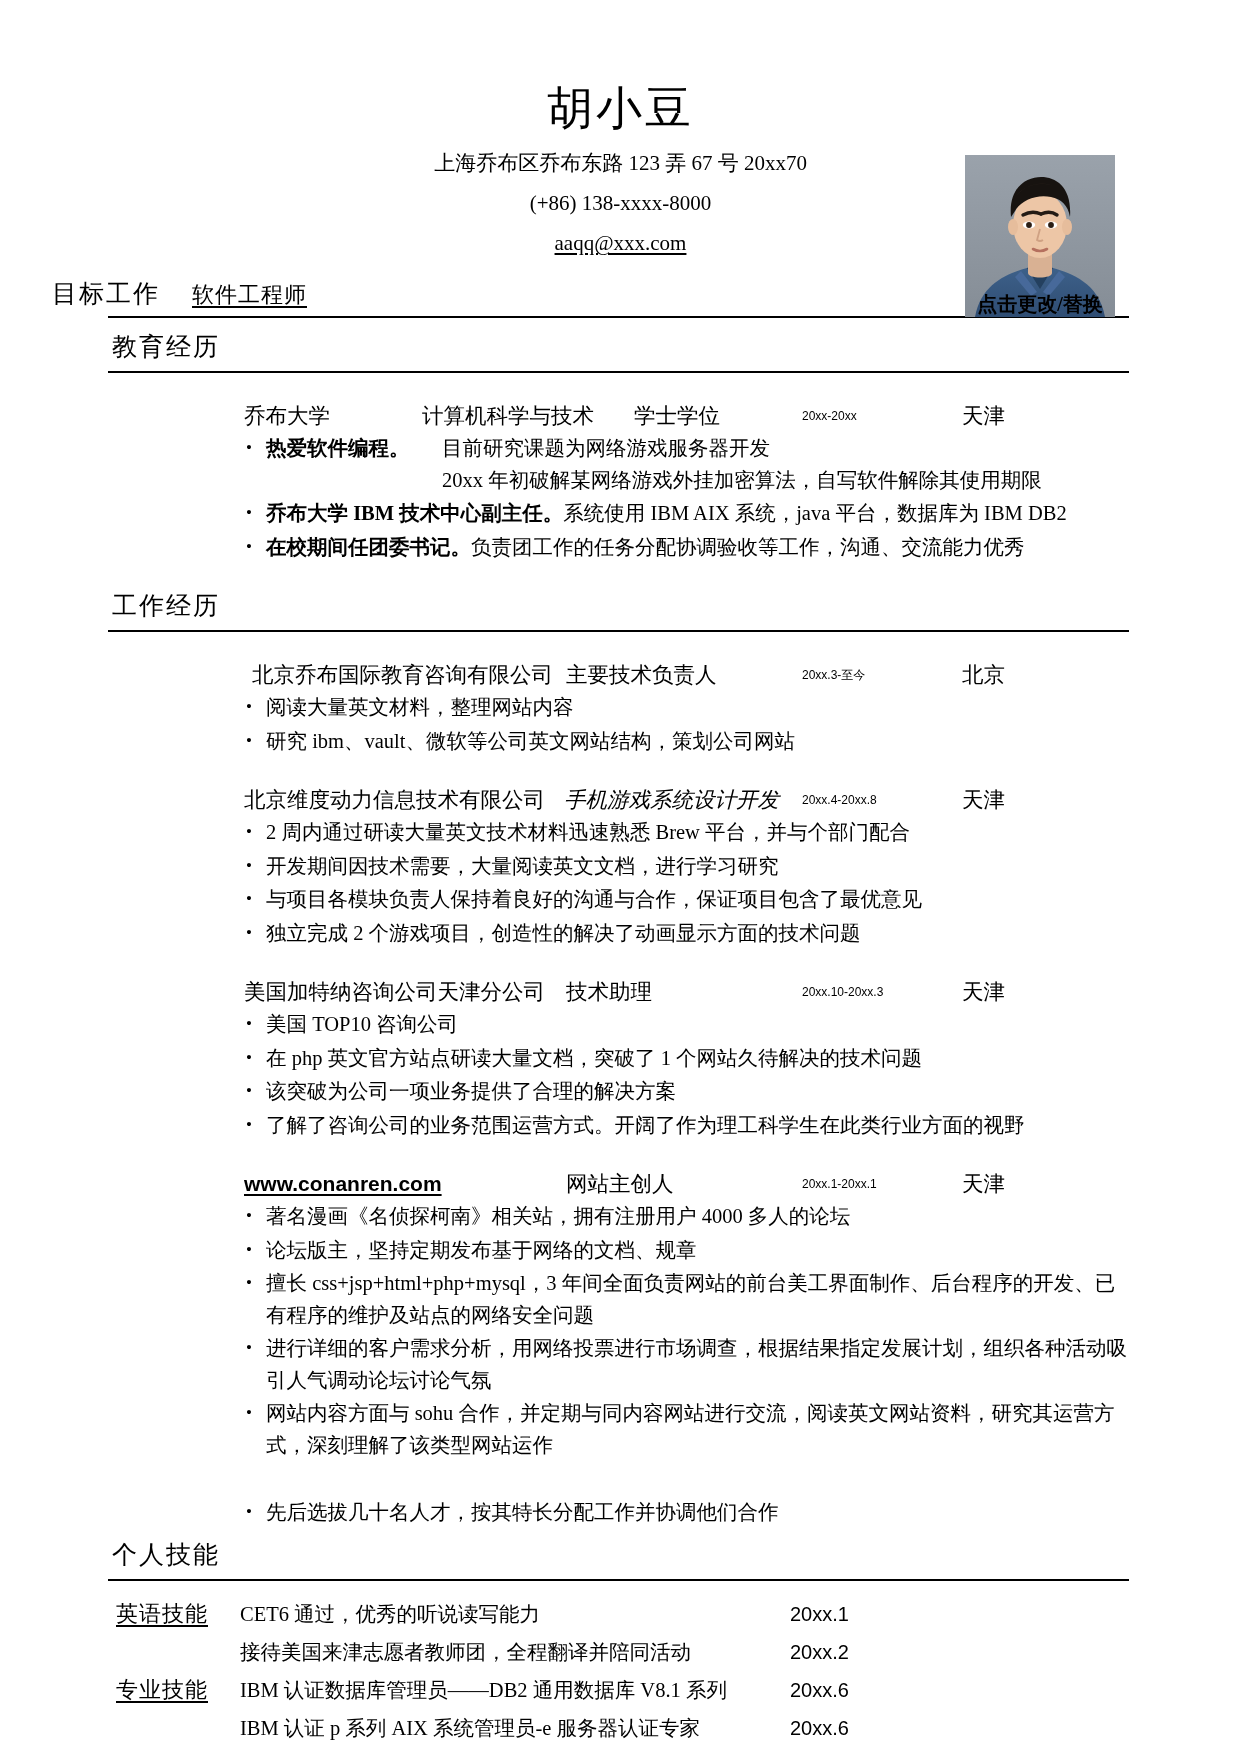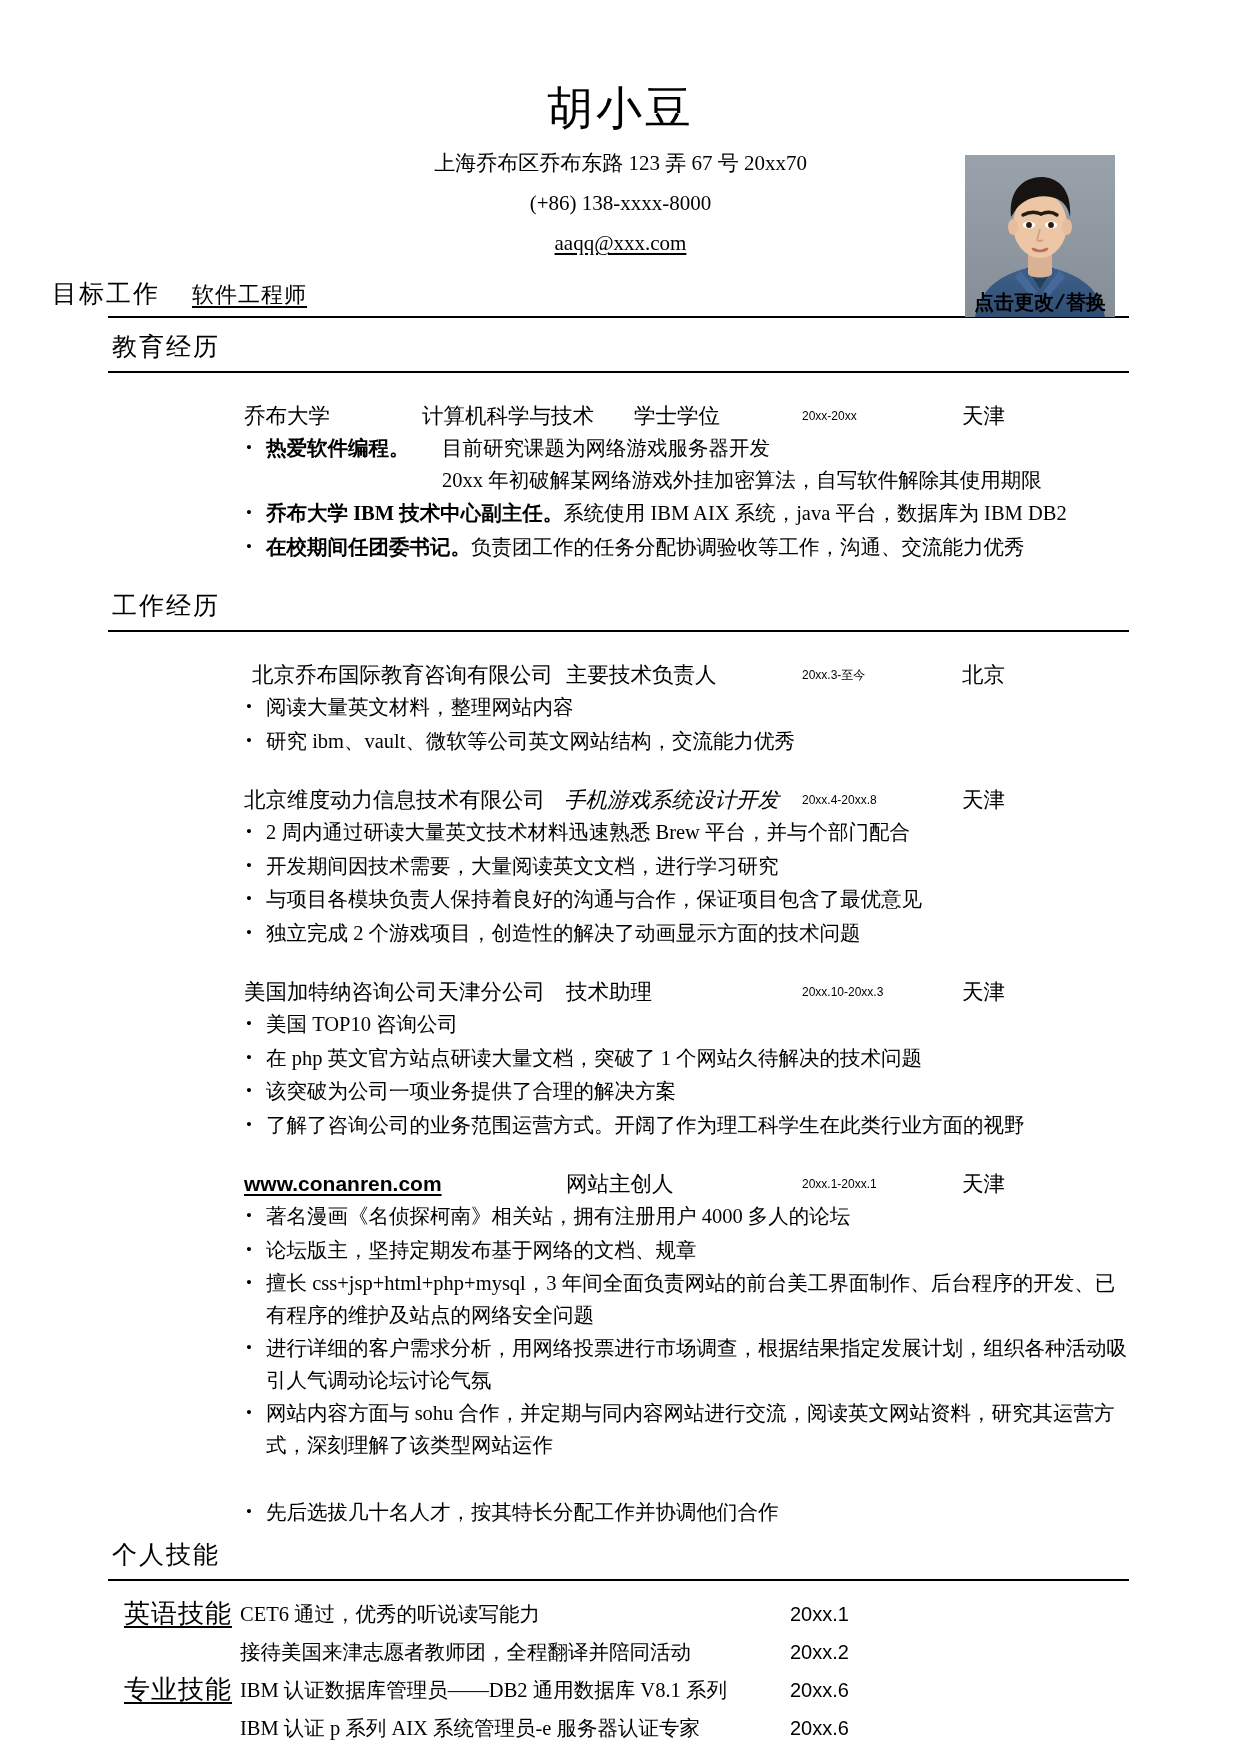--- a/index.html
+++ b/index.html
@@ -53,21 +53,21 @@
     overflow: hidden;
     background: #8b939c;
   }
   .photo-svg { display: block; width: 150px; height: 162px; }
   .photo-caption {
     position: absolute;
     left: 0;
     right: 0;
     bottom: 1px;
     text-align: center;
-    font-family: Liberation Mono, monospace;
+    font-family: Liberation Serif, serif;
     font-weight: bold;
     font-size: 20px;
     line-height: 24px;
     letter-spacing: 0px;
     color: #000000;
   }
 
   
   .section-rule {
     border: none;
@@ -146,22 +146,22 @@
   
   .skills { padding-left: 112px; padding-right: 112px; margin-top: 14px; }
   .skill-row {
     position: relative;
     height: 38px;
     font-size: 20.5px;
     line-height: 38px;
     white-space: nowrap;
   }
   .sk-cat {
-    position: absolute; left: 12px;
-    font-size: 26px;
+    position: absolute; left: 4px;
+    font-size: 22px;
     letter-spacing: 1px;
     text-decoration: underline;
     text-underline-offset: 4px;
   }
   .sk-text { position: absolute; left: 128px; }
   .sk-date {
     position: absolute; left: 678px;
     font-family: "Liberation Sans","DejaVu Sans",sans-serif;
     font-size: 20px;
   }
@@ -251,21 +251,21 @@
   <div class="entries" id="work-entries">
       <div class="entry">
         <div class="entry-head">
           <span class="eh-org" style="left: 8px;">北京乔布国际教育咨询有限公司</span>
           <span class="eh-role" style="left: 322px;">主要技术负责人</span>
           <span class="eh-date" style="left: 558px;">20xx.3-至今</span>
           <span class="eh-loc" style="left: 718px;">北京</span>
         </div>
         <ul class="bullets">
           <li>阅读大量英文材料，整理网站内容</li>
-          <li>研究 ibm、vault、微软等公司英文网站结构，交流能力优秀</li>
+          <li>研究 ibm、vault、微软等公司英文网站结构，策划公司网站</li>
         </ul>
       </div>
       <div class="entry">
         <div class="entry-head">
           <span class="eh-org" style="left: 0px;">北京维度动力信息技术有限公司</span>
           <span class="eh-role" style="left: 320px; font-style: italic;">手机游戏系统设计开发</span>
           <span class="eh-date" style="left: 558px;">20xx.4-20xx.8</span>
           <span class="eh-loc" style="left: 718px;">天津</span>
         </div>
         <ul class="bullets">

